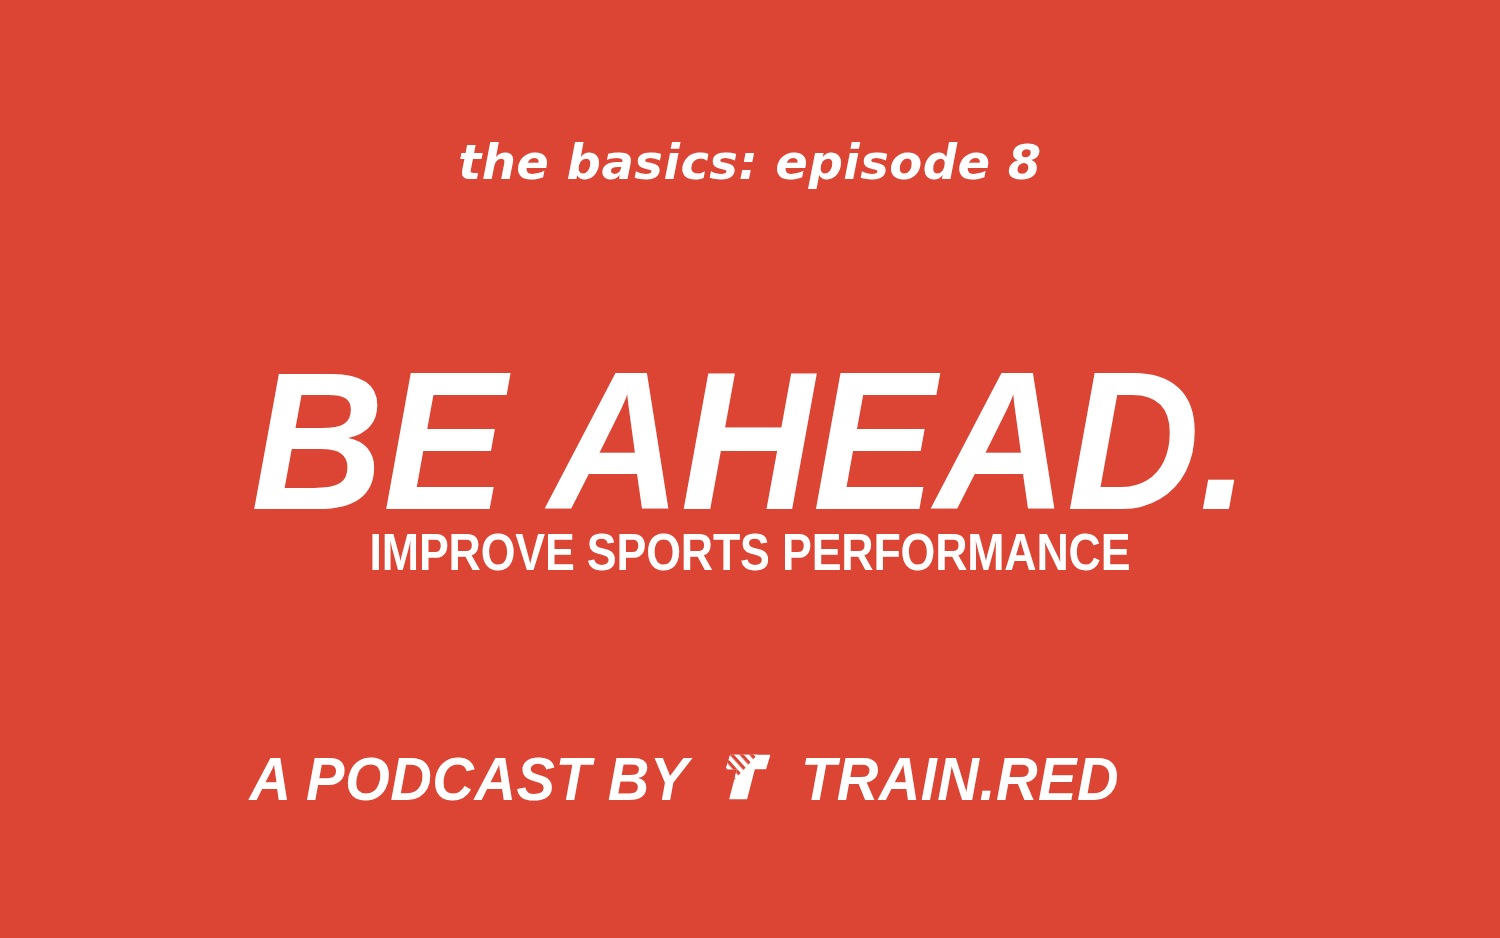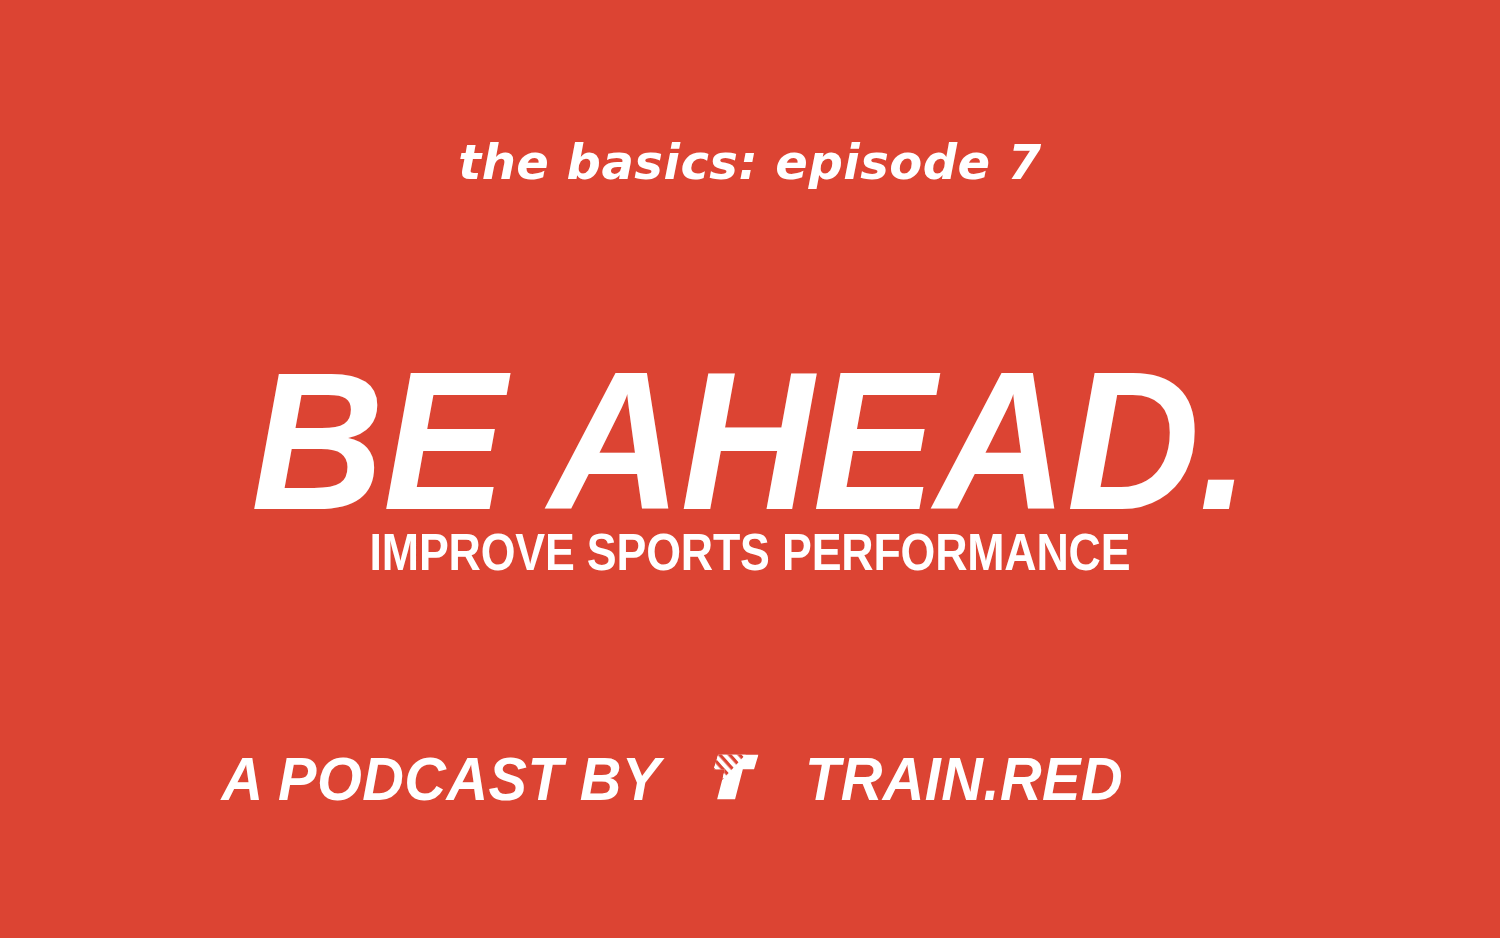--- a/index.html
+++ b/index.html
@@ -73,27 +73,27 @@
     letter-spacing: -0.2px;
     color: #ffffff;
     white-space: nowrap;
     transform: scaleX(0.86);
     transform-origin: 50% 50%;
   }
 
   
   .credit {
     position: absolute;
-    left: 0;
+    left: 12px;
     top: 746px;
     width: 1340px;
     display: flex;
     align-items: center;
     justify-content: center;
-    gap: 16px;
+    gap: 0;
     white-space: nowrap;
   }
   .credit-text {
     font-family: "Liberation Sans", sans-serif;
     font-size: 62px;
     font-weight: 700;
     font-style: italic;
     line-height: 66px;
     letter-spacing: 0.5px;
     color: #ffffff;
@@ -111,21 +111,21 @@
     flex: 0 0 auto;
     position: relative;
     top: -2px;
   }
 </style>
 </head>
 <body>
 
 <div id="poster">
 
-  <div class="eyebrow">the basics: episode 7</div>
+  <div class="eyebrow">the basics: episode 8</div>
 
   <div class="headline">BE AHEAD.</div>
 
   <div class="subheadline">IMPROVE SPORTS PERFORMANCE</div>
 
   <div class="credit">
 
     <span class="credit-text lead">A PODCAST BY</span>
 
     <svg class="logomark" viewBox="0 0 100 100" aria-hidden="true">

